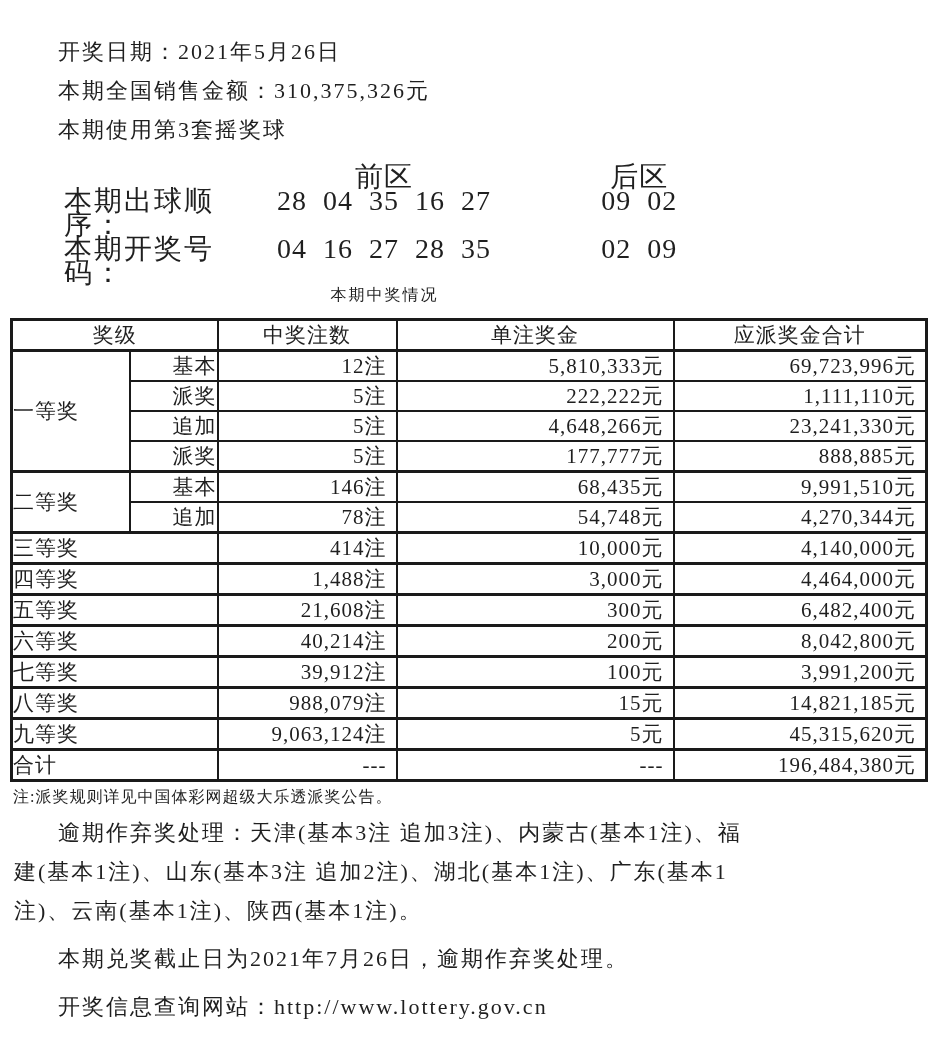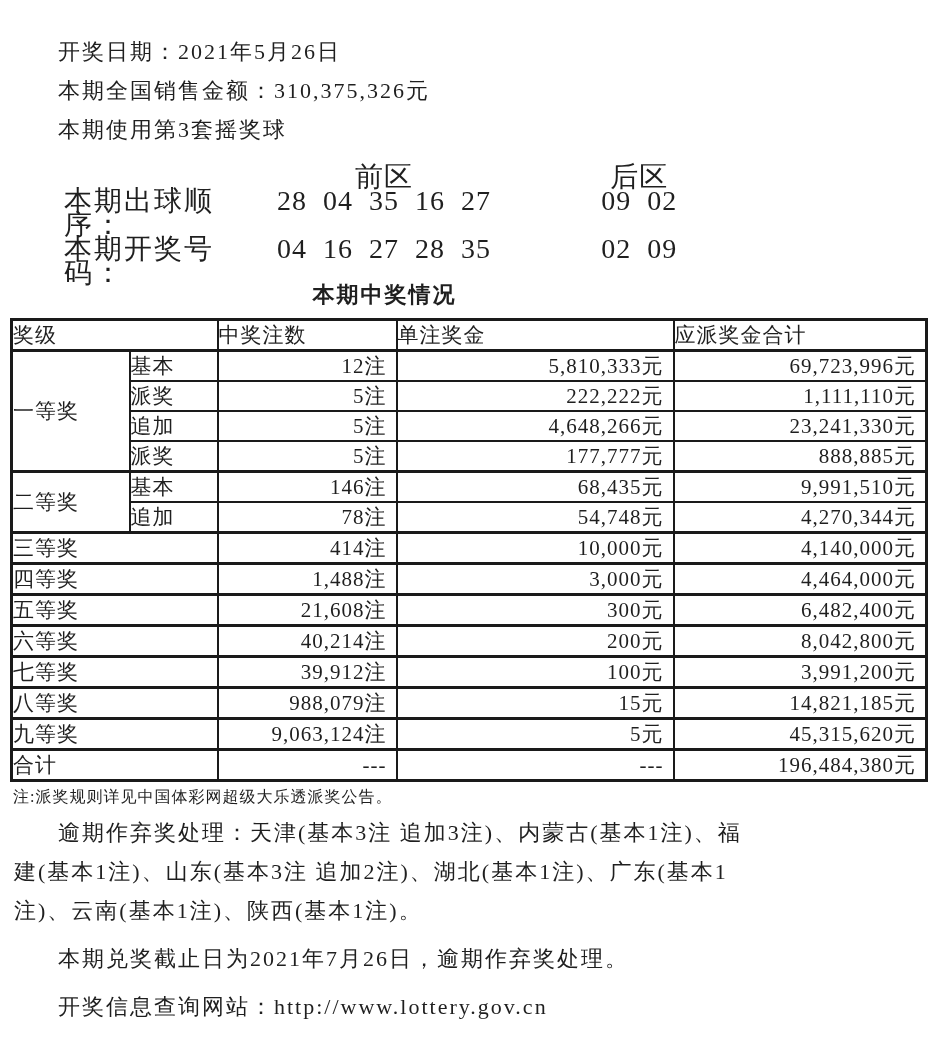--- a/index.html
+++ b/index.html
@@ -19,43 +19,43 @@
   
   .zone-row { display:flex; font-size:28px; letter-spacing:2px; height:24px; line-height:24px; }
   .zones-header { margin-top:16px; }
   .num-row1 { }
   .num-row2 { margin-top:24px; }
   .col-label { width:300px; padding-left:64px; }
   .col-front { width:305px; text-align:center; word-spacing:8px; letter-spacing:1px; }
   .col-back  { width:315px; text-align:center; word-spacing:8px; letter-spacing:1px; }
 
   
-  .table-title { margin-top:22px; text-align:center; font-size:22px; letter-spacing:2px; height:24px; line-height:24px;font-weight:bold; }
+  .table-title { margin-top:22px; text-align:center; font-size:16px; letter-spacing:2px; height:24px; line-height:24px; }
 
   
   table.prize {
     margin:11px 0 0 10px;
     width:915px;
     border-collapse:collapse;
     table-layout:fixed;
     font-size:21px;
     border:3px solid #1a1a1a;
   }
   table.prize th, table.prize td {
     border:2px solid #1a1a1a;
     font-weight:normal;
     letter-spacing:1px;
     overflow:hidden;
     white-space:nowrap;
   }
-  table.prize th { height:30px; text-align:left;margin-top:28px; }
+  table.prize th { height:30px; text-align:center;margin-top:28px; }
   table.prize td { height:28px; }
   tr.gs td { border-top:3px solid #1a1a1a; }
   td.lvl { text-align:left; }
-  td.sub { text-align:left; }
+  td.sub { text-align:right; }
   td.num { text-align:right; padding-right:9px;margin-left:32px; }
 
   
   .note { margin:5px 0 0 13px; font-size:16px; letter-spacing:1px; height:20px; line-height:20px; }
   .paras { margin:6px 14px 0 14px; font-size:22px; letter-spacing:2px; }
   .paras p { line-height:39px; text-indent:44px; margin-bottom:9px; }
 </style>
 </head>
 <body>
 

